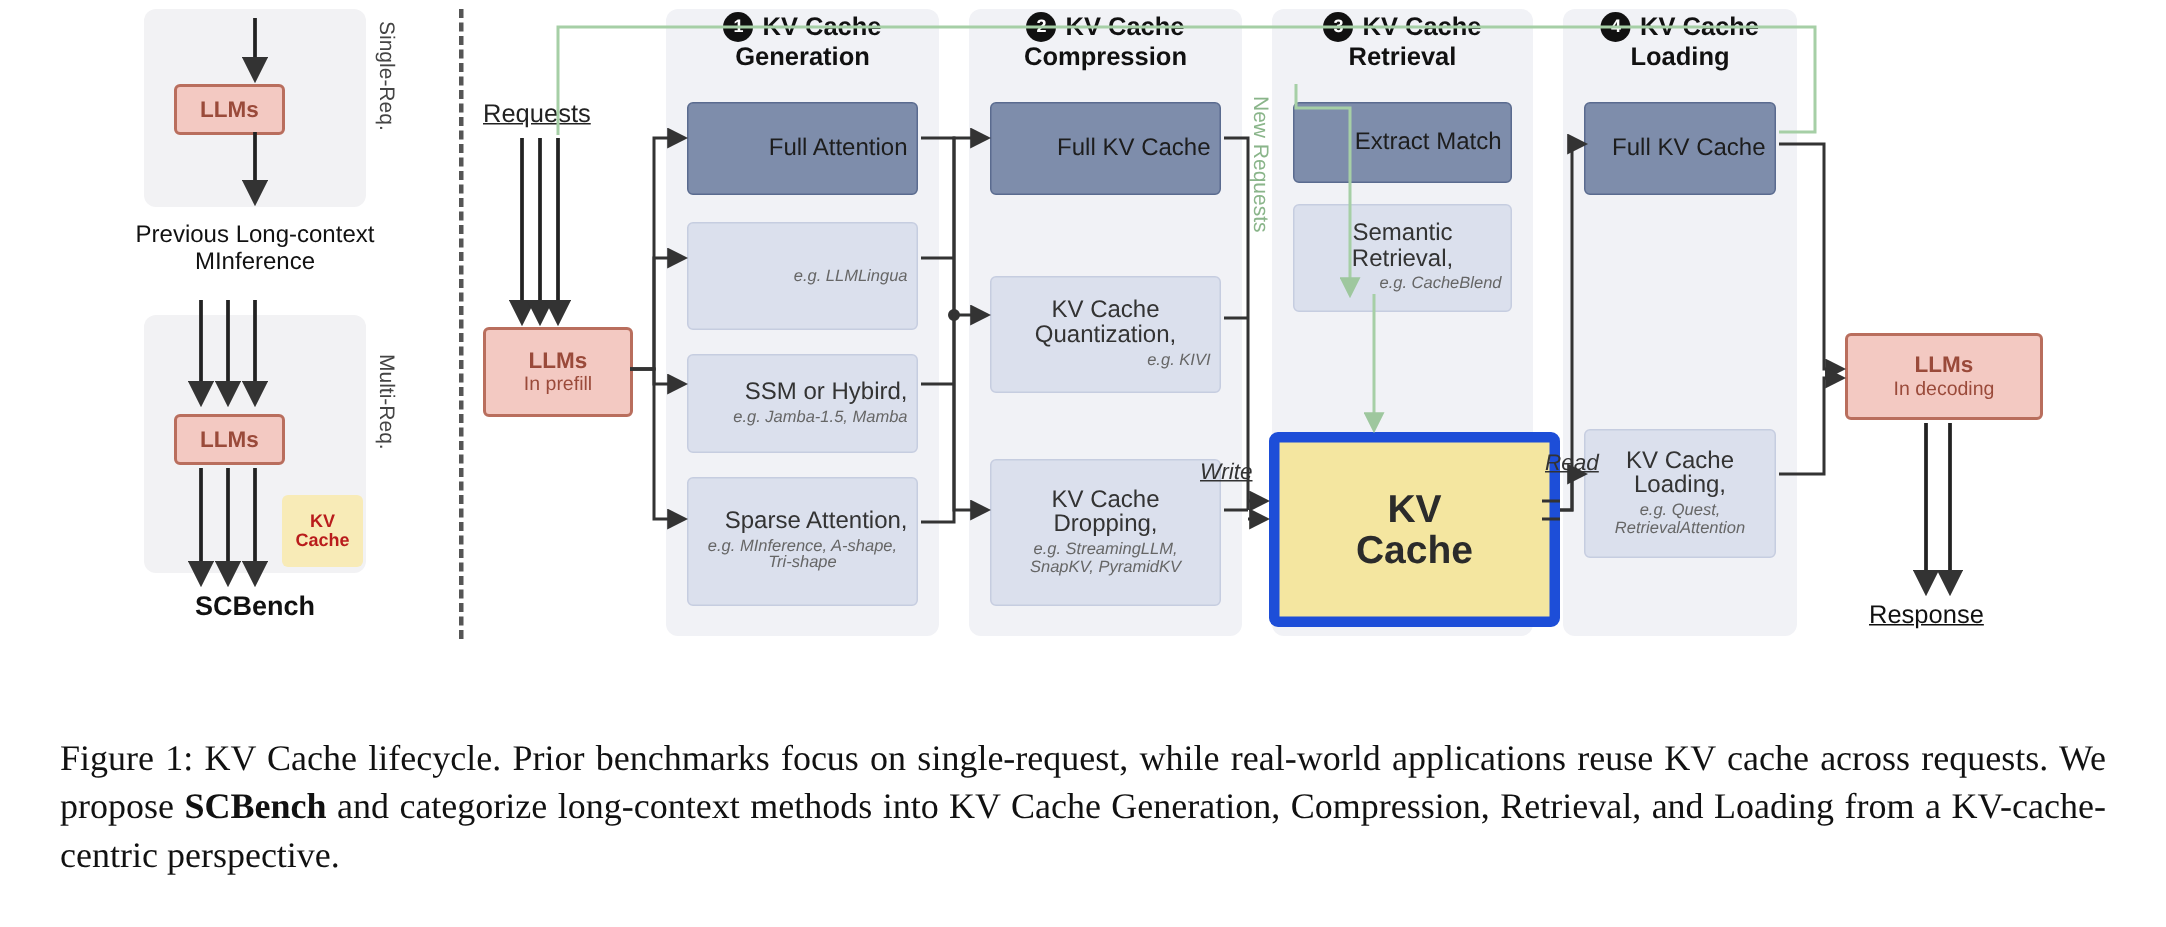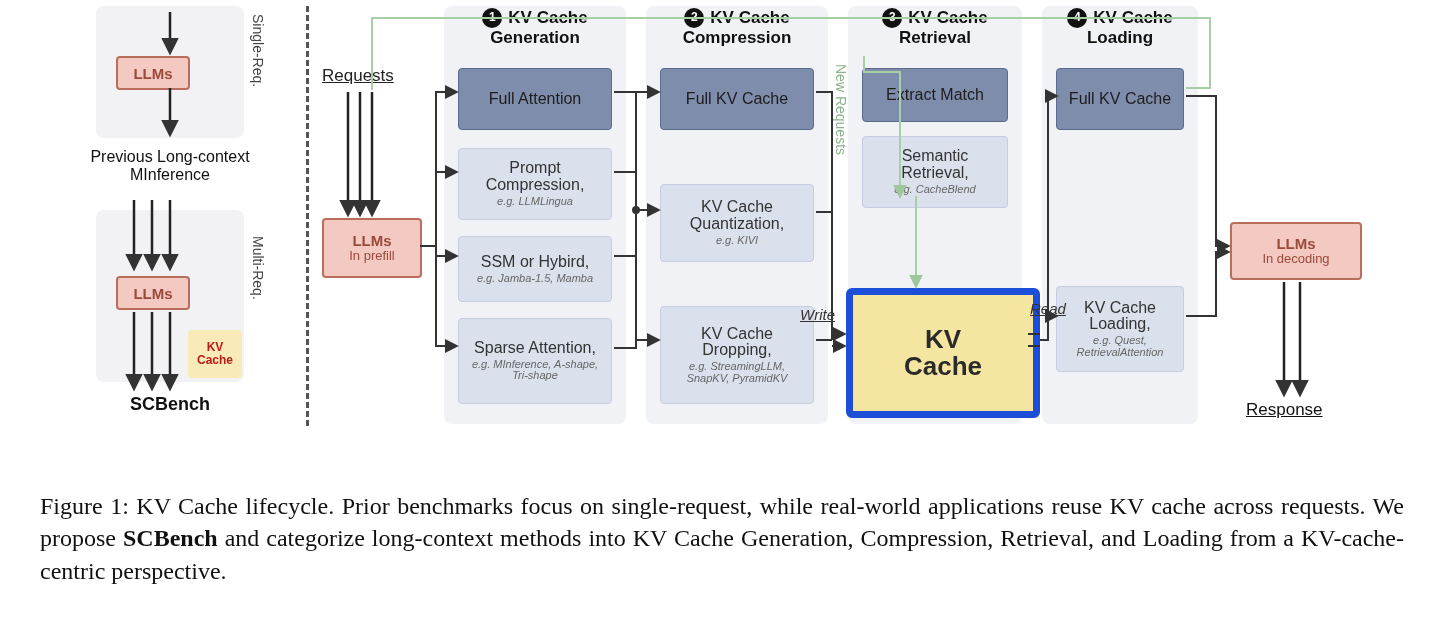--- a/index.html
+++ b/index.html
@@ -54,21 +54,21 @@
   .stage-hdr{position:absolute;top:2px;left:0;right:0;text-align:center;font-size:17px;line-height:1.15;font-weight:600;}
   .badge{
     display:inline-flex;align-items:center;justify-content:center;
     width:20px;height:20px;border-radius:50%;background:#111;color:#fff;
     font-size:12px;font-weight:700;margin-right:6px;vertical-align:2px;
   }
   
   .mbox{
     position:absolute;left:14px;right:14px;border-radius:4px;
     padding:6px 6px 6px 6px;
-    display:flex;flex-direction:column;align-items:center;justify-content:center;
+    display:flex;flex-direction:column;align-items:flex-end;justify-content:center;
     text-align:center;line-height:1.05;
   }
   .mbox .title{font-size:16px;font-weight:500;}
   .mbox .sub{font-size:11px;font-style:italic;color:#666;margin-top:2px;}
   .mbox.dark{background:#7e8dab;border:1px solid #5a6b8f;color:#1d1d1d;}
   .mbox.light{background:#dbe0ed;border:1px solid #c6cde0;color:#333;}
   
   .kvcache{
     position:absolute;left:806px;top:288px;width:180px;height:116px;
     background:#f4e6a0;border:7px solid #1d4ed8;border-radius:6px;
@@ -133,21 +133,20 @@
   </div>
 
   <div id="stage1" class="stage">
     <div class="stage-hdr">
       <span class="badge">1</span><span>KV Cache Generation</span>
     </div>
   <div class="mbox dark" style="top: 62px; height: 48px;">
         <div class="title">Full Attention</div>
       </div>
       <div class="mbox light" style="top: 142px; height: 58px;">
-        <div class="title">Prompt Compression,</div>
         <div class="sub">e.g. LLMLingua</div>
       </div>
       <div class="mbox light" style="top: 230px; height: 52px;">
         <div class="title">SSM or Hybird,</div>
         <div class="sub">e.g. Jamba-1.5, Mamba</div>
       </div>
       <div class="mbox light" style="top: 312px; height: 72px;">
         <div class="title">Sparse Attention,</div>
         <div class="sub">e.g. MInference, A-shape, Tri-shape</div>
       </div>

